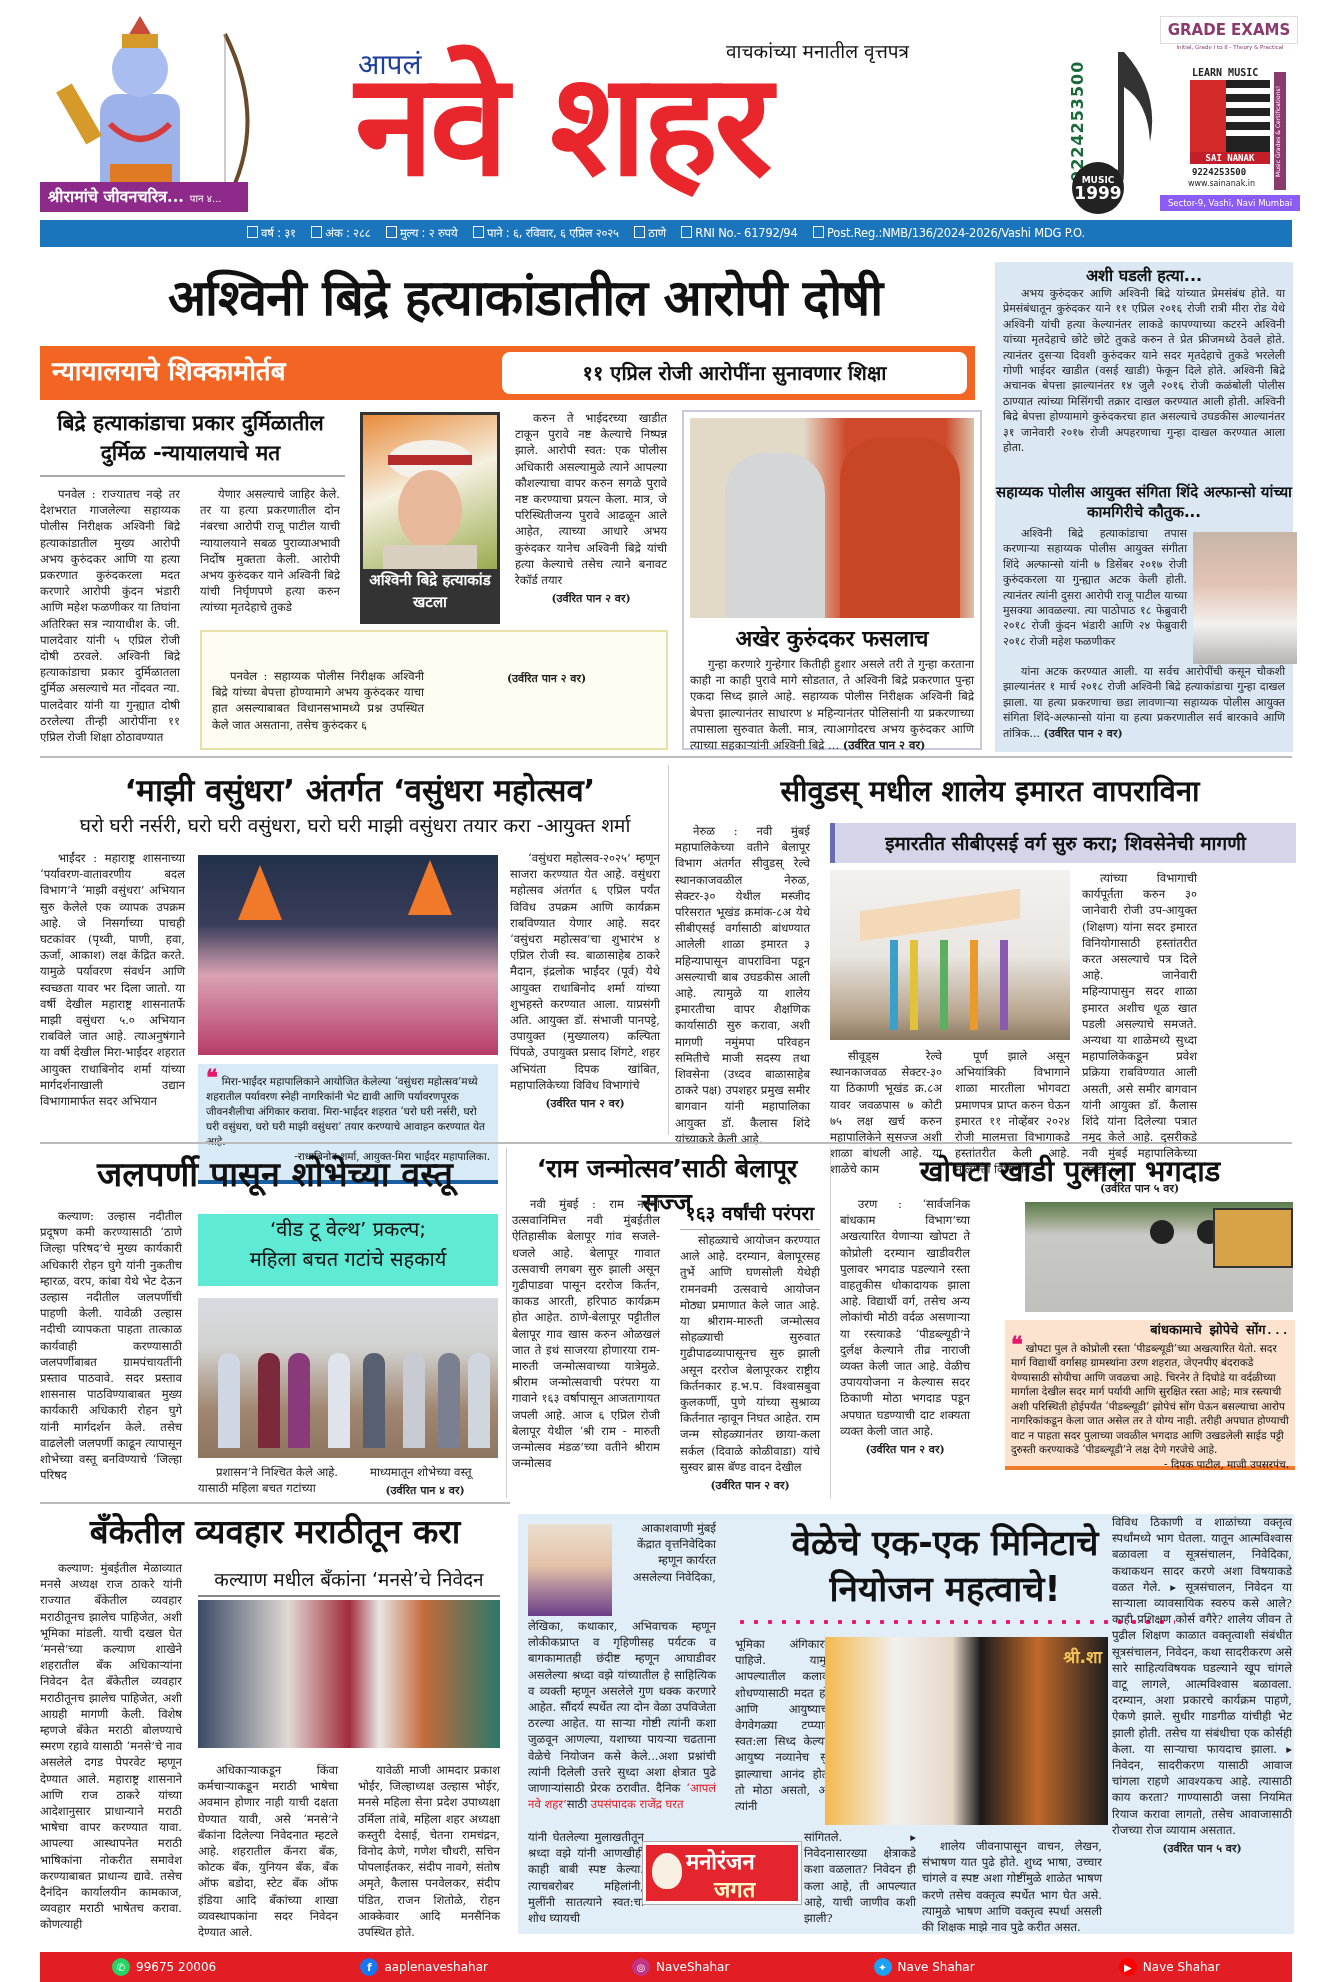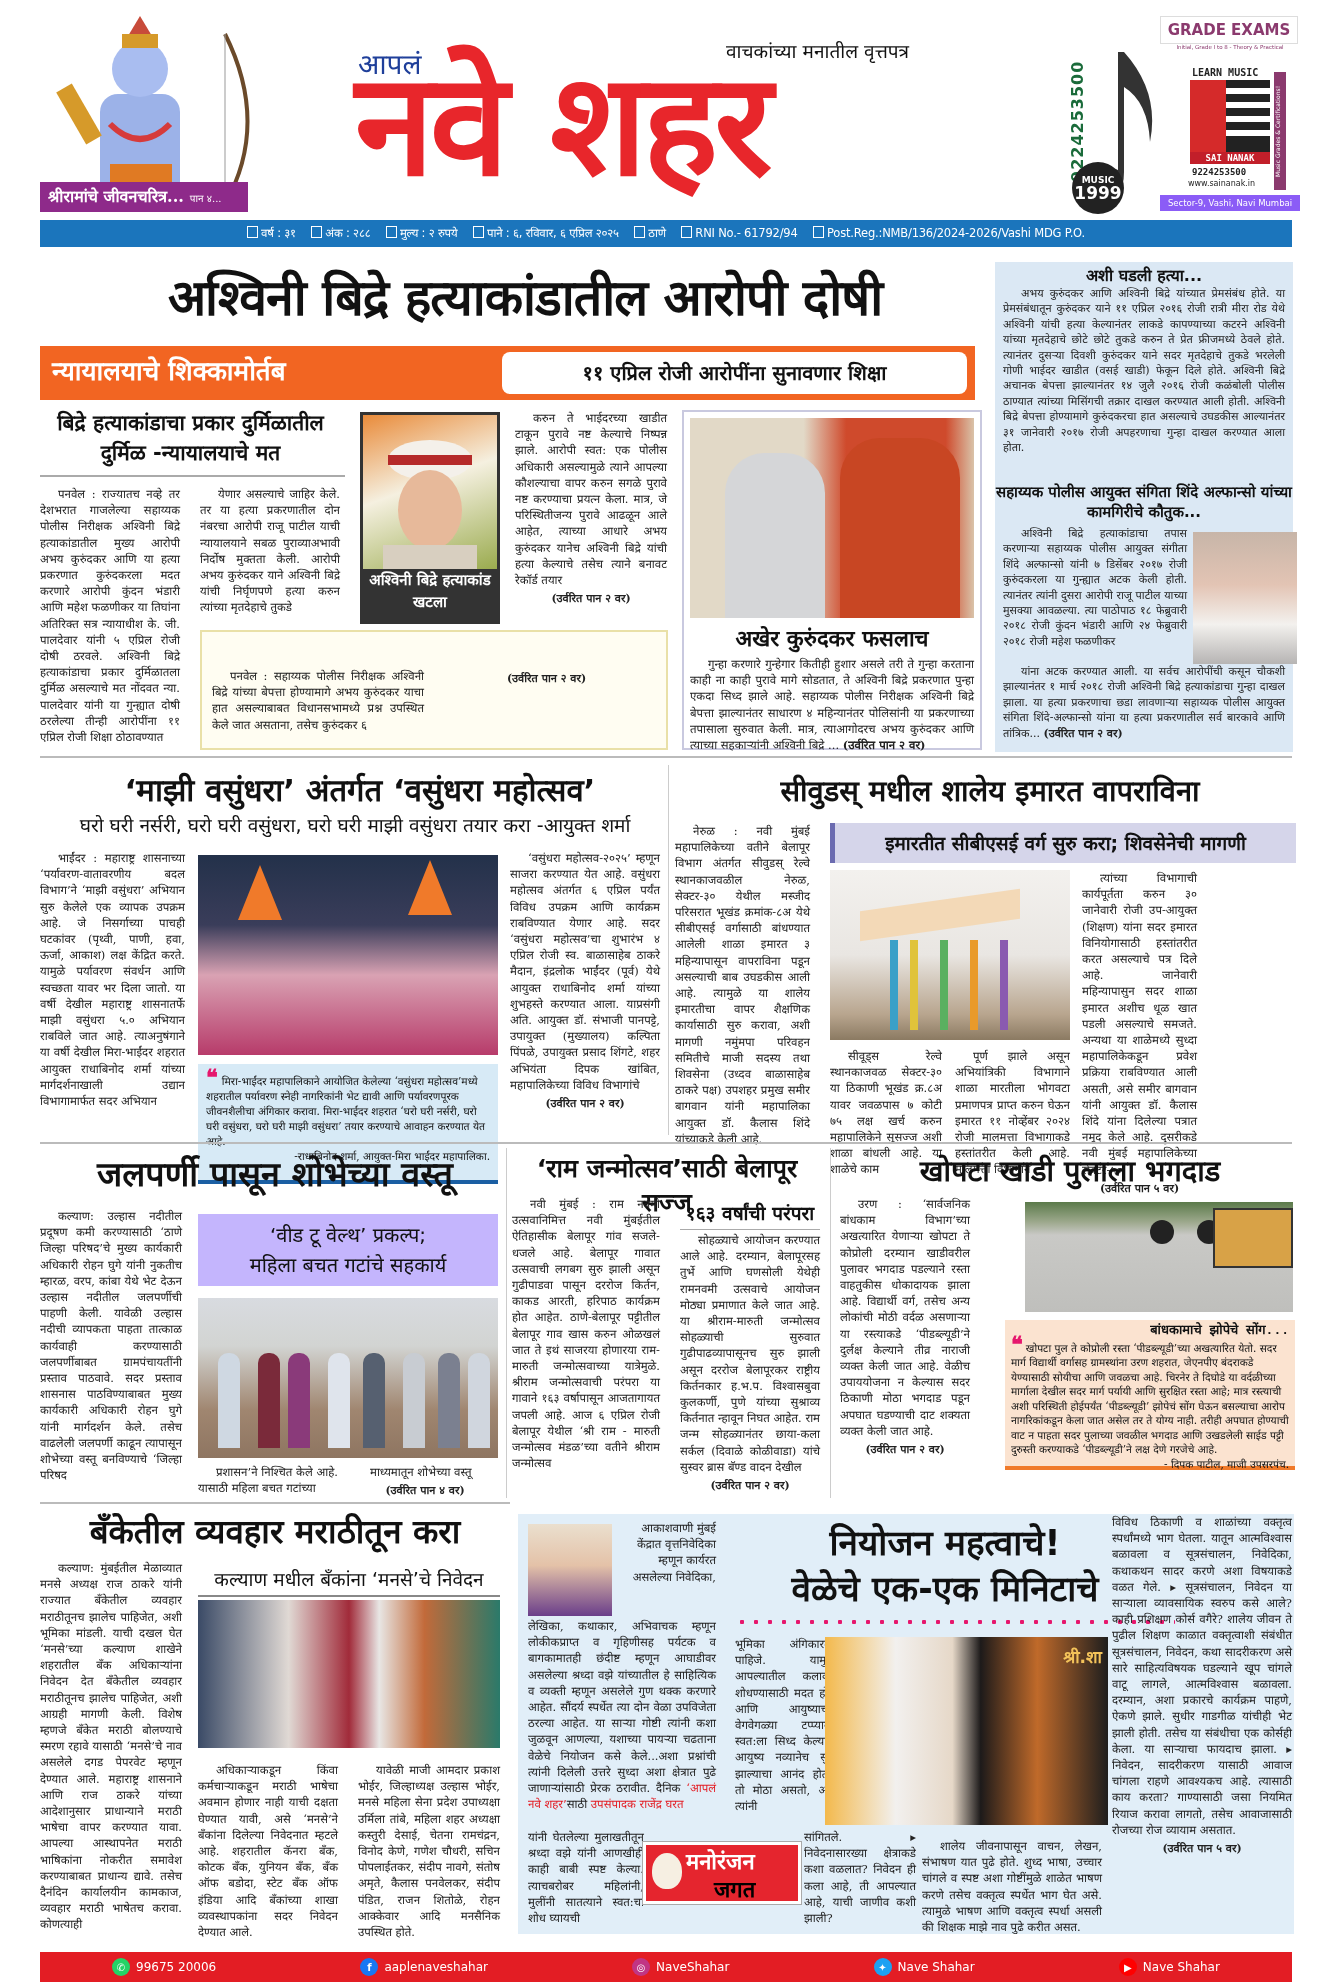--- a/index.html
+++ b/index.html
@@ -90,21 +90,21 @@
 #siw-ph{left:830px;top:870px;width:240px;height:170px;background:linear-gradient(180deg,#f3f1ee 0,#e9e6e2 50%,#b8a58e 85%,#8b7a62 100%)}
 #siw-ph .roof{position:absolute;left:30px;top:30px;width:160px;height:30px;background:#f3d9b7;transform:skewY(-8deg)}
 #siw-ph .c{position:absolute;top:70px;width:8px;height:90px}
 #siw-c2{left:830px;top:1048px;width:112px}
 #siw-c3{left:955px;top:1048px;width:115px}
 #siw-c4{left:1082px;top:870px;width:115px}
 
 
 #jal-head{left:40px;top:1150px;width:470px;font-family:"DejaVu Sans",sans-serif;font-weight:bold;font-size:34px;text-align:center}
 #jal-c1{left:40px;top:1208px;width:142px}
-#jal-banner{left:198px;top:1214px;width:300px;height:72px;background:#c4b5fd;font-family:"DejaVu Sans",sans-serif;font-size:20px;text-align:center;line-height:30px;padding-top:6px}
+#jal-banner{left:198px;top:1214px;width:300px;height:72px;background:#5eead4;font-family:"DejaVu Sans",sans-serif;font-size:20px;text-align:center;line-height:30px;padding-top:0}
 #jal-ph{left:198px;top:1298px;width:300px;height:160px;background:linear-gradient(180deg,#d8dbe0 0,#d2d4d2 30%,#a08670 70%,#8e7561 100%)}
 #jal-ph i{position:absolute;bottom:10px;width:22px;height:95px;border-radius:10px 10px 0 0}
 #jal-c2{left:198px;top:1464px;width:140px}
 #jal-c3{left:352px;top:1464px;width:146px}
 
 #ram-head{left:512px;top:1150px;width:310px;font-family:"DejaVu Sans",sans-serif;font-weight:bold;font-size:25px;text-align:center}
 #ram-c1{left:512px;top:1196px;width:148px}
 #ram-sub{left:680px;top:1200px;width:140px;font-family:"DejaVu Sans",sans-serif;font-weight:bold;font-size:19px;text-align:center;border-bottom:1px solid #aaa;padding-bottom:3px}
 #ram-c2{left:680px;top:1232px;width:140px}
 
@@ -131,21 +131,21 @@
 #vel-c0{left:620px;top:1520px;width:96px;text-align:right}
 #vel-c1{left:528px;top:1618px;width:188px}
 #vel-head{left:720px;top:1520px;width:450px;font-family:"DejaVu Sans",sans-serif;font-weight:bold;font-size:35px;text-align:center;line-height:46px}
 #vel-dots{left:735px;top:1618px;width:440px;height:8px;background:radial-gradient(circle,#e6176d 2px,transparent 2.5px) 0 0/14px 8px repeat-x}
 #vel-c2{left:735px;top:1636px;width:100px}
 #vel-ph2{left:825px;top:1637px;width:283px;height:188px;background:linear-gradient(90deg,#f3b94c 0,#f2f0ee 25%,#e6d8c8 45%,#1d1a1a 55%,#c06a2a 75%,#1e1e1e 100%)}
 #vel-ph2 .w{position:absolute;right:6px;top:8px;color:#f3c35a;font-family:"DejaVu Sans",sans-serif;font-weight:bold;font-size:17px}
 #vel-c3{left:528px;top:1829px;width:116px}
 #manor{left:643px;top:1842px;width:158px;height:62px;background:#e5252e;border:3px solid #fff;outline:1px solid #aaa}
 #manor .m1{position:absolute;left:40px;top:0;color:#fff;font-family:"DejaVu Sans",sans-serif;font-weight:bold;font-size:22px}
-#manor .m2{position:absolute;left:68px;top:28px;color:#000000;font-family:"DejaVu Sans",sans-serif;font-weight:bold;font-size:22px}
+#manor .m2{position:absolute;left:68px;top:28px;color:#fef9c3;font-family:"DejaVu Sans",sans-serif;font-weight:bold;font-size:22px}
 #manor .mask{position:absolute;left:6px;top:8px;width:30px;height:36px;background:#f6efe2;border-radius:50% 50% 45% 45%}
 #vel-c4{left:804px;top:1829px;width:112px}
 #vel-c5{left:922px;top:1838px;width:180px}
 #vel-c6{left:1112px;top:1514px;width:180px}
 
 #footer{left:40px;top:1952px;width:1252px;height:30px;background:#e31d24;color:#fff;font-family:"DejaVu Sans",sans-serif;font-size:12px;display:flex;justify-content:space-around;align-items:center}
 #footer .it{display:flex;align-items:center;gap:6px}
 #footer .ic{width:18px;height:18px;border-radius:50%;display:inline-flex;align-items:center;justify-content:center;font-size:10px;font-weight:bold;color:#fff}
 </style>
 </head>
@@ -386,22 +386,22 @@
     <p>यावेळी माजी आमदार प्रकाश भोईर, जिल्हाध्यक्ष उल्हास भोईर, मनसे महिला सेना प्रदेश उपाध्यक्षा उर्मिला तांबे, महिला शहर अध्यक्षा कस्तुरी देसाई, चेतना रामचंद्रन, विनोद केणे, गणेश चौधरी, सचिन पोपलाईतकर, संदीप नावगे, संतोष अमृते, कैलास पनवेलकर, संदीप पंडित, राजन शितोळे, रोहन आक्केवार आदि मनसैनिक उपस्थित होते.</p>
   </div>
 
 <div id="vel-wrap" class="abs"></div>
 <div id="vel-ph1" class="photo"></div>
 <div id="vel-c0" class="abs txt"><span>आकाशवाणी मुंबई केंद्रात वृत्तनिवेदिका म्हणून कार्यरत असलेल्या निवेदिका,</span></div>
 <div id="vel-c1" class="abs txt">
   <span>लेखिका, कथाकार, अभिवाचक म्हणून लोकीकप्राप्त व गृहिणीसह पर्यटक व बागकामातही छंदीष्ट म्हणून आघाडीवर असलेल्या श्रध्दा वझे यांच्यातील हे साहित्यिक व व्यक्ती म्हणून असलेले गुण थक्क करणारे आहेत. सौंदर्य स्पर्धेत त्या दोन वेळा उपविजेता ठरल्या आहेत. या साऱ्या गोष्टी त्यांनी कशा जुळवून आणल्या, यशाच्या पायऱ्या चढताना वेळेचे नियोजन कसे केले...अशा प्रश्नांची त्यांनी दिलेली उत्तरे सुध्दा अशा क्षेत्रात पुढे जाणाऱ्यांसाठी प्रेरक ठरावीत. दैनिक</span> <span style="color:#e31d24">‘आपलं नवे शहर’</span><span>साठी</span> <span style="color:#e31d24">उपसंपादक राजेंद्र घरत</span>
 </div>
 <div id="vel-head" class="abs">
+  <div>वेळेचे एक-एक मिनिटाचे</div>
   <div>नियोजन महत्वाचे!</div>
-  <div>वेळेचे एक-एक मिनिटाचे</div>
 </div>
 <div id="vel-dots" class="abs"></div>
 <div id="vel-c2" class="abs txt"><span>भूमिका अंगिकारली पाहिजे. यामुळे आपल्यातील कलावंत शोधण्यासाठी मदत होते आणि आयुष्याच्या वेगवेगळ्या टप्प्यावर स्वत:ला सिध्द केल्यास आयुष्य नव्यानेच सुरु झाल्याचा आनंद होतो, तो मोठा असतो, असे त्यांनी</span></div>
 <div id="vel-ph2" class="photo">
     <div class="w">श्री.शा</div>
   </div>
 <div id="vel-c3" class="abs txt"><span>यांनी घेतलेल्या मुलाखतीतून श्रध्दा वझे यांनी आणखीही काही बाबी स्पष्ट केल्या. त्याचबरोबर महिलांनी, मुलींनी सातत्याने स्वत:चा शोध घ्यायची</span></div>
 <div id="manor" class="abs">
   <div class="mask"></div>
   <div class="m1">मनोरंजन</div>

